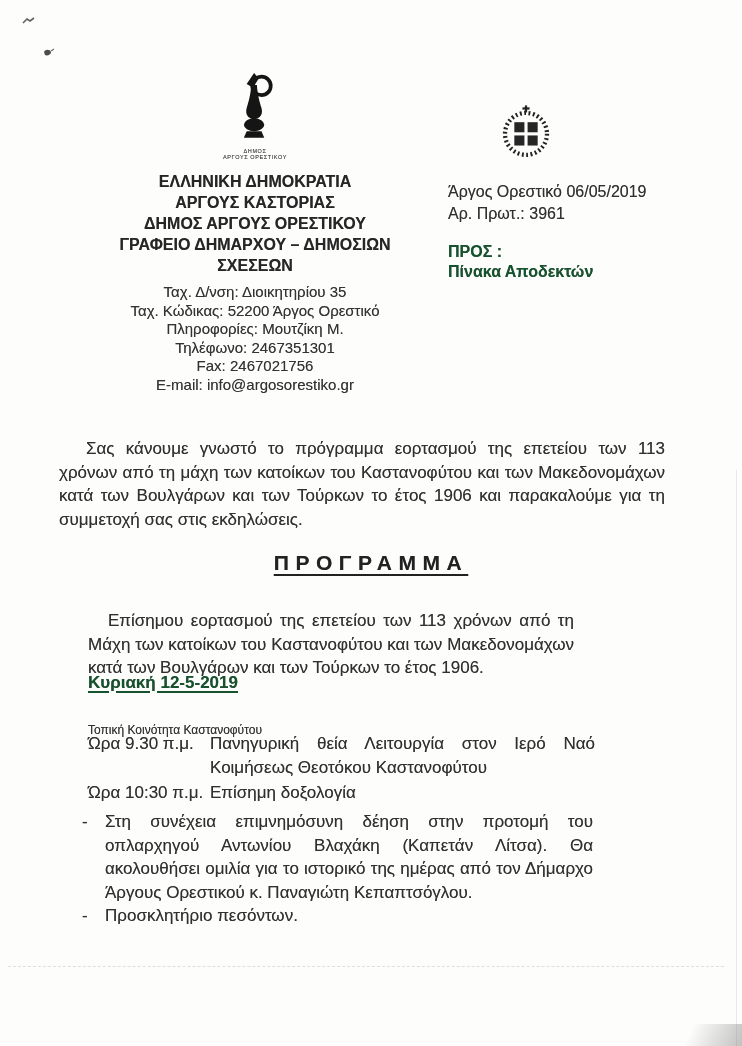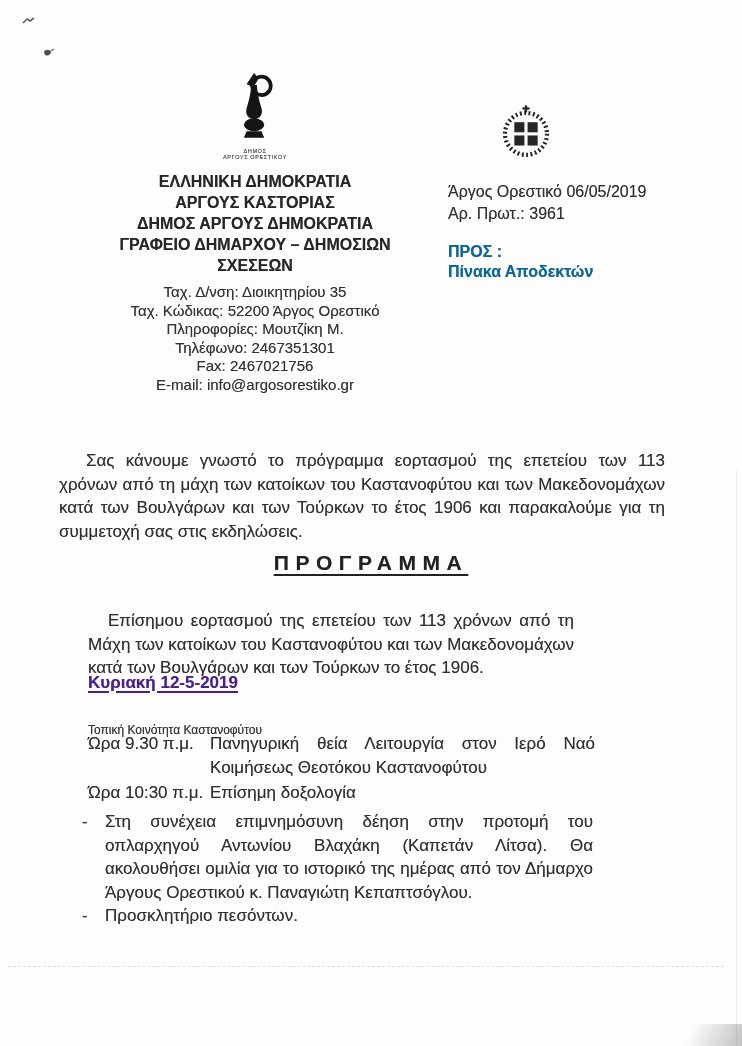--- a/index.html
+++ b/index.html
@@ -37,40 +37,40 @@
     font-size:5.5px;line-height:6px;letter-spacing:.6px;color:#4a4a4a;
     filter:blur(.35px);margin-top:2px;
   }
   .agency-lines{margin-top:11px;font-weight:bold;font-size:16px;line-height:21px;color:#262626;}
   .contact-lines{margin-top:7px;font-size:15px;line-height:18.6px;color:#333;}
   
   .right-col{position:absolute;left:448px;top:104px;width:210px;font-size:16px;}
   .emblem{display:block;margin-left:50px;}
   .date-line{margin-top:21px;line-height:22px;}
   .prot-line{line-height:22px;}
-  .to-block{margin-top:17px;font-weight:bold;color:#0369a1;}
+  .to-block{margin-top:17px;font-weight:bold;color:#14532d;}
   .to-label{line-height:20px;}
   .to-value{line-height:20px;}
   
   .intro{
-    position:absolute;left:59px;top:432px;width:606px;
+    position:absolute;left:59px;top:420px;width:606px;
     font-size:17px;line-height:23.5px;text-align:justify;text-indent:27px;
   }
   .prog-heading{
     position:absolute;left:0;top:551px;width:742px;text-align:center;
     font-size:21px;font-weight:bold;letter-spacing:6.5px;color:#222;
     text-decoration:underline;text-underline-offset:4px;text-decoration-thickness:2px;
   }
   .prog-desc{
     position:absolute;left:88px;top:592px;width:486px;
     font-size:17px;line-height:23.5px;text-align:justify;text-indent:20px;
   }
   .day-heading{
     position:absolute;left:88px;top:671px;
-    font-size:17px;font-weight:bold;color:#4c1d95;
+    font-size:17px;font-weight:bold;color:#14532d;
     text-decoration:underline;text-underline-offset:3px;text-decoration-thickness:1.5px;
     line-height:23px;
   }
   .location{position:absolute;left:88px;top:694px;font-size:12px;line-height:23px;margin-top:25px;}
   .schedule{position:absolute;left:88px;top:732px;width:507px;font-size:17px;line-height:23.5px;}
   .sched-row{display:flex;align-items:flex-start;}
   .sched-time{width:122px;flex:0 0 122px;}
   .sched-event{flex:1;text-align:justify;}
   .sched-row + .sched-row{margin-top:2px;}
   .bullets{position:absolute;left:82px;top:810px;width:511px;font-size:17px;line-height:23.5px;}
@@ -103,21 +103,21 @@
       <ellipse cx="29" cy="57" rx="11" ry="7" fill="#151515"></ellipse>
       <path d="M21 64 L37 64 L40 71 L18 71 Z" fill="#151515"></path>
     </svg>
     <div class="logo-caption">
       <div>ΔΗΜΟΣ</div>
       <div>ΑΡΓΟΥΣ ΟΡΕΣΤΙΚΟΥ</div>
     </div>
     <div class="agency-lines">
       <div>ΕΛΛΗΝΙΚΗ ΔΗΜΟΚΡΑΤΙΑ</div>
       <div>ΑΡΓΟΥΣ ΚΑΣΤΟΡΙΑΣ</div>
-      <div>ΔΗΜΟΣ ΑΡΓΟΥΣ ΔΗΜΟΚΡΑΤΙΑ</div>
+      <div>ΔΗΜΟΣ ΑΡΓΟΥΣ ΟΡΕΣΤΙΚΟΥ</div>
       <div>ΓΡΑΦΕΙΟ ΔΗΜΑΡΧΟΥ – ΔΗΜΟΣΙΩΝ ΣΧΕΣΕΩΝ</div>
     </div>
     <div class="contact-lines">
       <div>Ταχ. Δ/νση: Διοικητηρίου 35</div>
       <div>Ταχ. Κώδικας: 52200 Άργος Ορεστικό</div>
       <div>Πληροφορίες: Μουτζίκη Μ.</div>
       <div>Τηλέφωνο: 2467351301</div>
       <div>Fax: 2467021756</div>
       <div>E-mail: info@argosorestiko.gr</div>
     </div>

